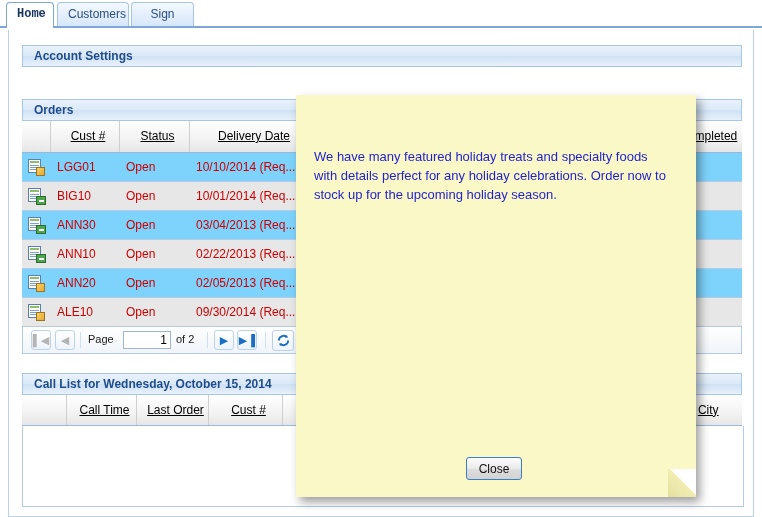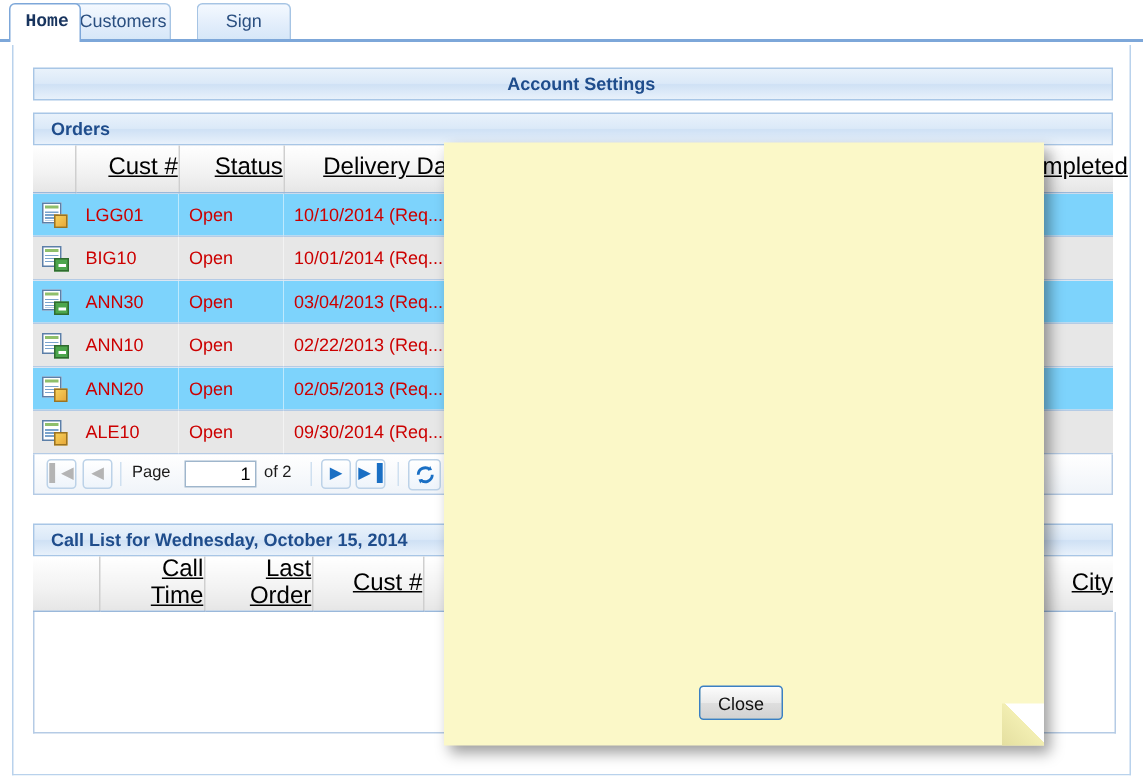--- a/index.html
+++ b/index.html
@@ -42,21 +42,21 @@
   .tab.active {
     background: #ffffff;
     color: #18345e;
     font-weight: bold;
     border-color: #7da7d9;
     height: 26px;
     z-index: 5;
     font-family: Liberation Mono, monospace;
   }
   #tab0 { left: 6px;  width: 48px; }
-  #tab1 { left: 42px; width: 72px; }
+  #tab1 { left: 57px; width: 72px; }
   #tab2 { left: 131px; width: 63px; }
 
   
   .page-frame {
     position: absolute; left: 8px; top: 30px;
     width: 746px; height: 487px;
     box-sizing: border-box;
     border: 1px solid #b9d2ec;
     border-top: none;
     background: #ffffff;
@@ -88,22 +88,22 @@
     font-size: 12px;
   }
   .grid th {
     height: 31px;
     box-sizing: border-box;
     background: linear-gradient(to bottom, #ffffff 0%, #f2f2f2 60%, #e6e6e6 100%);
     border-right: 1px solid #cfcfcf;
     border-bottom: 1px solid #9ab8da;
     color: #000000;
     font-weight: normal;
-    font-size: 16px;
-    text-align: right;
+    font-size: 12px;
+    text-align: center;
     padding: 0 0 0 7px;
   }
   .grid th span.hd {
     text-decoration: underline;
     cursor: pointer;
   }
   .grid td {
     height: 29px;
     box-sizing: border-box;
     border-bottom: 1px solid #b5cbe5;
@@ -272,21 +272,21 @@
   </div>
   <div class="tab" id="tab2">
     <span>Sign Out</span>
   </div>
   <div class="tabbar-rule"></div>
 </div>
 
 <div class="page-frame">
   <div class="page-inner">
 
-    <div class="panel" style="margin-bottom:8px;text-align:center;">
+    <div class="panel" style="margin-bottom:32px;">
       <div class="panel-head">
         <span>Account Settings</span>
       </div>
     </div>
 
     <div class="panel">
       <div class="panel-head">
         <span>Orders</span>
       </div>
 
@@ -416,15 +416,16 @@
           </tr>
         </thead>
       </table>
       <div style="width:720px;height:80px;border:1px solid #b5cbe5;border-top:none;background:#fff;"></div>
     </div>
 
   </div>
 </div>
 
 <div class="overlay-note">
+  <div class="note-body">We have many featured holiday treats and specialty foods with details perfect for any holiday celebrations. Order now to stock up for the upcoming holiday season.</div>
   <button class="note-close">Close</button>
   <div class="note-fold"></div>
 </div>
 
 </body></html>

